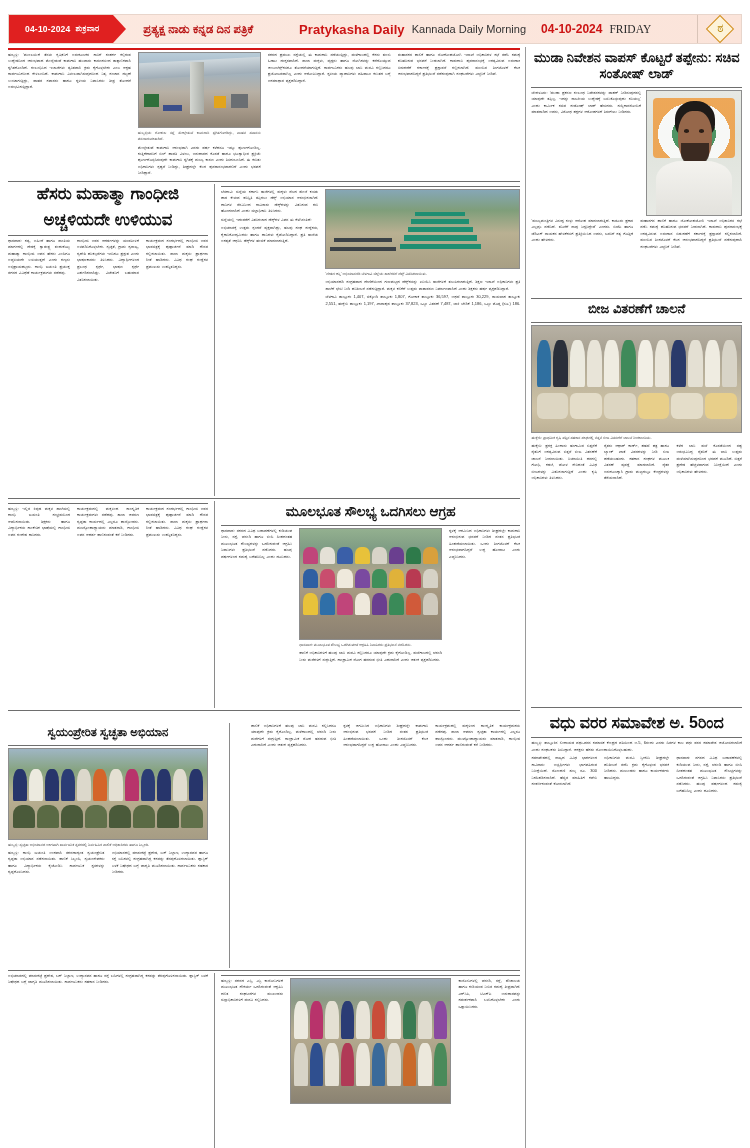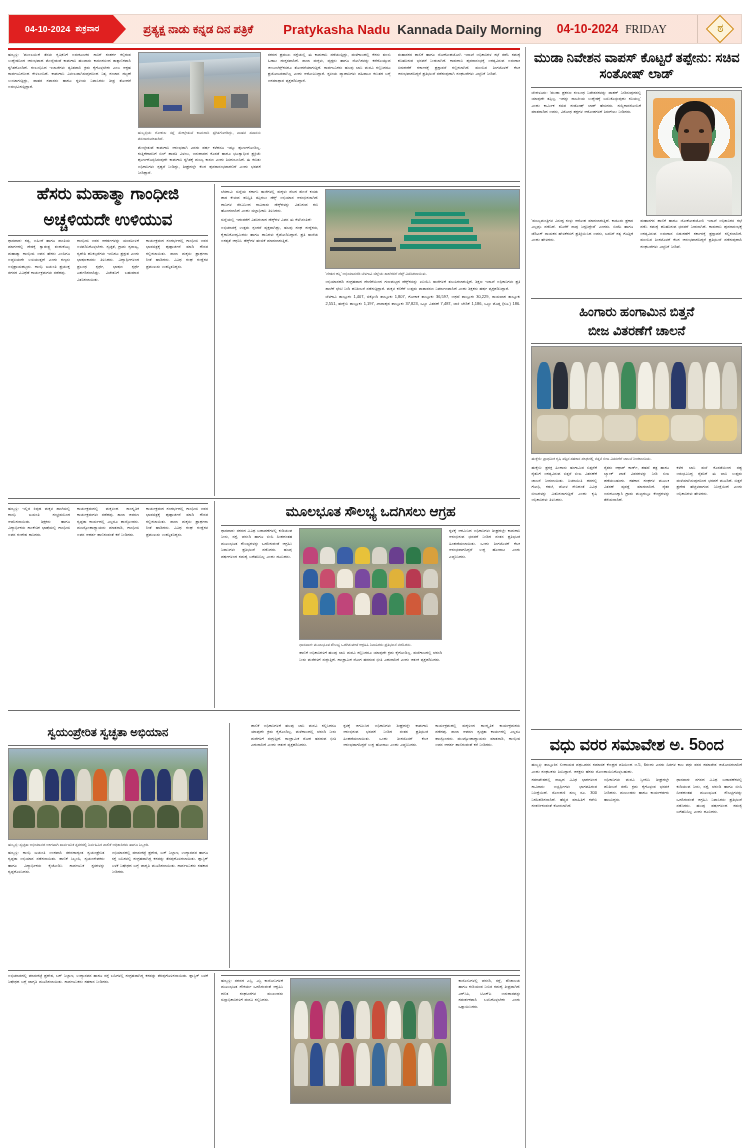--- a/index.html
+++ b/index.html
@@ -71,22 +71,21 @@
     white-space: nowrap;
   }
   .mh-title {
     color: #cc1414;
     font-weight: bold;
     font-size: 13px;
     letter-spacing: .1px;
   }
   .mh-sub {
     color: #333;
-    font-size: 13px;
-    font-weight: bold;
+    font-size: 11px;
   }
   .mh-date {
     color: #cc1414;
     font-weight: bold;
     font-size: 12px;
     margin-left: 8px;
   }
   .mh-day {
     color: #2a2a2a;
     font-size: 11.5px;
@@ -265,21 +264,21 @@
 
 <div class="page">
 
   <div class="masthead">
     <div class="mh-datetab">
       <span>04-10-2024</span>
       <span class="kn">ಶುಕ್ರವಾರ</span>
     </div>
     <div class="mh-tagline">ಪ್ರತ್ಯಕ್ಷ ನಾಡು ಕನ್ನಡ ದಿನ ಪತ್ರಿಕೆ</div>
     <div class="mh-center">
-      <span class="mh-title">Pratykasha Nadu</span>
+      <span class="mh-title">Pratykasha Daily</span>
       <span class="mh-sub">Kannada Daily Morning</span>
       <span class="mh-date">04-10-2024</span>
       <span class="mh-day">FRIDAY</span>
     </div>
     <div class="mh-logo">
       <div class="badge"><span>ಠ</span></div>
     </div>
   </div>
 
   <div class="body-wrap">
@@ -606,21 +605,20 @@
           </div>
           <div class="tcol">
             <div class="ptext" style="height:78px">ಮಹಾನಗರ ಪಾಲಿಕೆ ಹಾಗೂ ಲೋಕೋಪಯೋಗಿ ಇಲಾಖೆ ಅಧಿಕಾರಿಗಳ ಸಭೆ ನಡೆಸಿ ಸಮಸ್ಯೆ ಪರಿಹರಿಸುವ ಭರವಸೆ ನೀಡಲಾಗಿದೆ. ಕಾಮಗಾರಿ ಪುನರಾರಂಭಕ್ಕೆ ಅಗತ್ಯವಿರುವ ಅನುದಾನ ಬಿಡುಗಡೆಗೆ ಸರ್ಕಾರಕ್ಕೆ ಪ್ರಸ್ತಾವನೆ ಸಲ್ಲಿಸಲಾಗಿದೆ. ಮುಂದಿನ ತಿಂಗಳೊಳಗೆ ಕೆಲಸ ಆರಂಭವಾಗದಿದ್ದರೆ ಪ್ರತಿಭಟನೆ ನಡೆಸುವುದಾಗಿ ಸಂಘಟನೆಗಳು ಎಚ್ಚರಿಕೆ ನೀಡಿವೆ.</div>
           </div>
         </div>
       </div>
 
       <div class="rule-thin"></div>
 
       <div>
-        <div class="hl-right">ಹಿಂಗಾರು ಹಂಗಾಮಿನ ಬಿತ್ತನೆ</div>
         <div class="hl-right" style="padding-top:0">ಬೀಜ ವಿತರಣೆಗೆ ಚಾಲನೆ</div>
         <div class="rule-thin"></div>
         <div class="photo ph-rows ph-seed">
           <div class="bg" style="background:linear-gradient(180deg,#b7b1a4 0%,#a9a293 22%,#bdb49c 52%,#cfc3a6 78%,#bdb196 100%)"></div>
           <div class="ph-group" style="position:absolute;inset:0;background:transparent">
             <div class="row" style="top:14%;height:44%">
               <div class="p" style="background:#2f6fa0"></div>
                 <div class="p" style="background:#2a2f3a"></div>
               <div class="p" style="background:#eceadf"></div>
                 <div class="p" style="background:#e8e4d8"></div>

